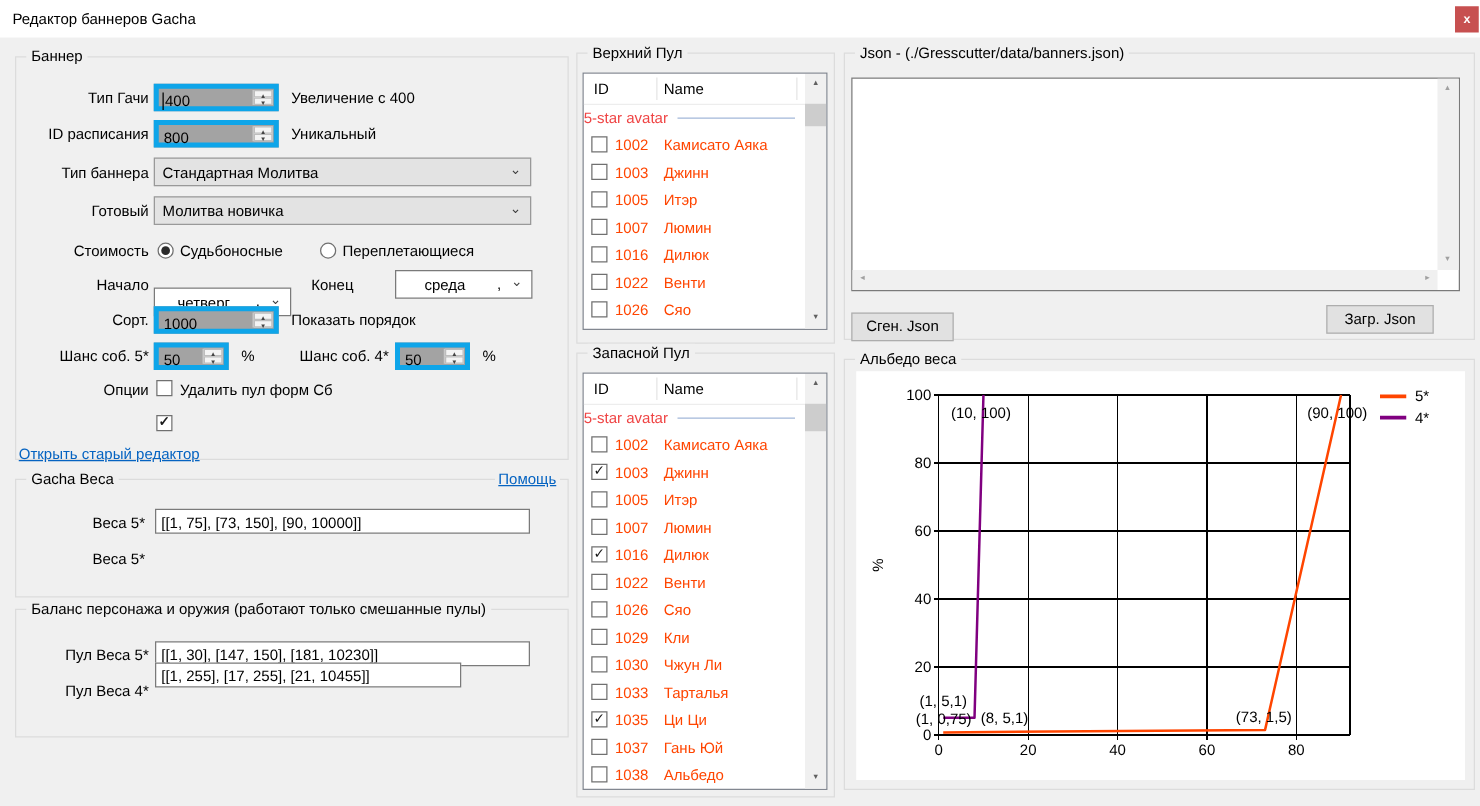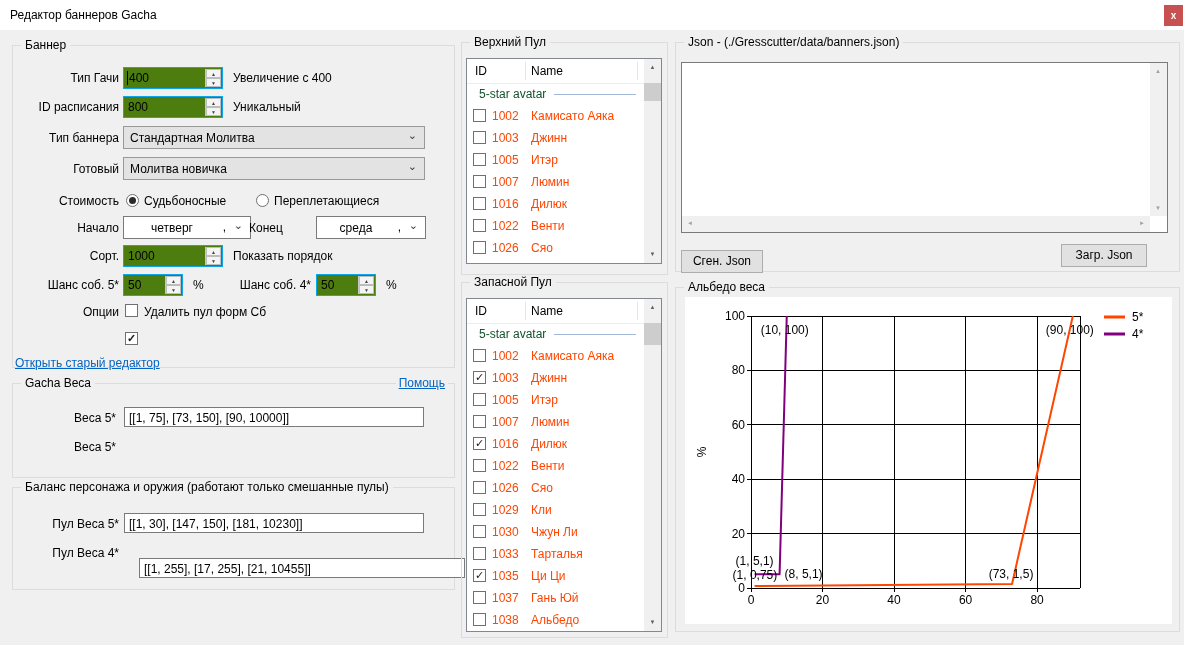--- a/index.html
+++ b/index.html
@@ -5,21 +5,21 @@
   html,body{margin:0;padding:0}
   body{width:1184px;height:645px;background:#f0f0f0;font-family:"Liberation Sans",sans-serif;font-size:12px;color:#000;position:relative;overflow:hidden}
   .titlebar{position:absolute;left:0;top:0;width:1184px;height:30px;background:#ffffff}
   .title-text{position:absolute;left:10px;top:8px;font-size:12px;color:#000}
   .close-btn{position:absolute;left:1164px;top:5px;width:19px;height:21px;background:#c75050;color:#fff;font-size:10px;font-weight:bold;text-align:center;line-height:21px;cursor:pointer}
   .groupbox{position:absolute;border:1px solid #dcdcdc}
   .gb-title{position:absolute;top:-8px;left:8px;background:#f0f0f0;padding:0 4px;white-space:nowrap}
   .gb-link{position:absolute;top:-8px;right:6px;background:#f0f0f0;padding:0 3px;white-space:nowrap}
   .lbl{position:absolute;white-space:nowrap}
   .lbl-r{position:absolute;white-space:nowrap;text-align:right}
-  .numbox{position:absolute;height:22px;background:#4d7c0f;border:1px solid #0ea5e9;box-sizing:border-box}
+  .numbox{position:absolute;height:22px;background:#a3a3a3;border:4px solid #0ea5e9;box-sizing:border-box}
   .numbox .val{position:absolute;left:4px;top:3px}
   .caret{position:absolute;left:3px;top:3px;width:1px;height:14px;background:#000}
   .spin{position:absolute;right:1px;top:1px;bottom:1px;width:15px;border-left:1px solid #c8c8c8}
   .spin div{height:50%;box-sizing:border-box;background:#f4f4f4;border:1px solid #bdbdbd;font-size:5px;line-height:8px;text-align:center;color:#444}
   .combo{position:absolute;height:23px;background:#e3e3e3;border:1px solid #999;box-sizing:border-box}
   .combo.white{background:#fff;border-color:#7a7a7a}
   .combo .cval{position:absolute;left:6px;top:4px;white-space:nowrap}
   .combo .cval-c{position:absolute;left:0;right:30px;top:4px;text-align:center;white-space:nowrap}
   .combo .comma{position:absolute;right:24px;top:3px}
   .combo .chev{position:absolute;right:7px;top:2px;font-size:11px;color:#3c3c3c}
@@ -27,21 +27,21 @@
   .radio.on::after{content:"";position:absolute;left:2px;top:2px;width:7px;height:7px;border-radius:50%;background:#2b2b2b}
   .cbx{position:absolute;width:13px;height:13px;border:1px solid #707070;background:#fff;box-sizing:border-box;font-size:11px;line-height:11px;text-align:center;color:#1a1a1a;font-weight:bold}
   a.link{color:#0563c1;text-decoration:underline;cursor:pointer}
   .txtin{position:absolute;height:20px;background:#fff;border:1px solid #7a7a7a;box-sizing:border-box;font-family:"Liberation Sans",sans-serif;font-size:12px;padding:1px 0 0 4px;color:#000}
   .listview{position:absolute;background:#fff;border:1px solid #828790;overflow:hidden}
   .lv-head{position:absolute;left:0;top:0;right:17px;height:24px;background:#fff;border-bottom:1px solid #ededed}
   .lv-head .h1{position:absolute;left:8px;top:5px}
   .lv-head .h2{position:absolute;left:64px;top:5px}
   .lv-head .sep{position:absolute;top:3px;width:1px;height:18px;background:#e5e5e5}
   .lv-group{position:absolute;left:0;top:24px;right:17px;height:22px;display:flex;align-items:center}
-  .lv-group .gtxt{padding-left:12px;color:#14532d;white-space:nowrap}
+  .lv-group .gtxt{padding-left:0;color:#ef4444;white-space:nowrap}
   .lv-group .gline{flex:1;height:1px;background:#a3b8d9;margin:0 8px 0 8px}
   .lv-rows{position:absolute;left:0;top:46px;right:17px;bottom:0;overflow:hidden}
   .lv-row{height:22px;position:relative}
   .lv-row .cb{position:absolute;left:6px;top:4px;width:13px;height:13px;border:1px solid #707070;background:#fff;box-sizing:border-box;font-size:11px;line-height:11px;text-align:center;color:#1a1a1a}
   .lv-row .lv-id{position:absolute;left:25px;top:4px;color:#ff4500}
   .lv-row .lv-name{position:absolute;left:64px;top:4px;color:#ff4500}
   .vscroll{position:absolute;right:0;top:0;bottom:0;width:17px;background:#f0f0f0}
   .vscroll .arr{position:absolute;left:0;width:17px;height:17px;font-size:6px;line-height:17px;text-align:center;color:#606060}
   .vscroll .thumb{position:absolute;left:0;width:17px;background:#cdcdcd}
   .tarea{position:absolute;background:#fff;border:1px solid #7a7a7a;box-sizing:border-box}
@@ -100,21 +100,21 @@
       <span class="chev">⌄</span>
     </div>
 
     <div class="lbl-r" style="right:335px;top:148px">Стоимость</div>
     <div class="radio on" style="left:113px;top:148px"></div>
     <div class="lbl" style="left:131px;top:148px">Судьбоносные</div>
     <div class="radio" style="left:243px;top:148px"></div>
     <div class="lbl" style="left:261px;top:148px">Переплетающиеся</div>
 
     <div class="lbl-r" style="right:335px;top:175px">Начало</div>
-    <div class="combo white" style="left:110px;top:170px;width:128px">
+    <div class="combo white" style="left:110px;top:184px;width:110px">
       <span class="cval-c">четверг</span>
       <span class="comma">,</span>
       <span class="chev">⌄</span>
     </div>
     <div class="lbl" style="left:236px;top:175px">Конец</div>
     <div class="combo white" style="left:303px;top:170px;width:110px">
       <span class="cval-c">среда</span>
       <span class="comma">,</span>
       <span class="chev">⌄</span>
     </div>
@@ -163,21 +163,21 @@
     <div class="lbl-r" style="right:338px;top:27px">Веса 5*</div>
     <input class="txtin" style="left: 111px; top: 23px; width: 300px;" value="[[1, 75], [73, 150], [90, 10000]]">
     <div class="lbl-r" style="right:338px;top:56px">Веса 5*</div>
   </div>
 
   <div class="groupbox" style="left:12px;top:487px;width:441px;height:101px">
     <span class="gb-title">Баланс персонажа и оружия (работают только смешанные пулы)</span>
     <div class="lbl-r" style="right:335px;top:29px">Пул Веса 5*</div>
     <input class="txtin" style="left: 111px; top: 25px; width: 300px;" value="[[1, 30], [147, 150], [181, 10230]]">
     <div class="lbl-r" style="right:335px;top:58px">Пул Веса 4*</div>
-    <input class="txtin" style="left: 111px; top: 70px; width: 326px; margin-left: 15px;" value="[[1, 255], [17, 255], [21, 10455]]">
+    <input class="txtin" style="left: 111px; top: 42px; width: 245px;" value="[[1, 255], [17, 255], [21, 10455]]">
   </div>
 
   <div class="groupbox" style="left:461px;top:42px;width:205px;height:231px">
     <span class="gb-title">Верхний Пул</span>
     <div class="listview" style="left:4px;top:15px;width:194px;height:204px">
       <div class="lv-head">
         <span class="h1">ID</span>
         <span class="h2">Name</span>
         <span class="sep" style="left:58px"></span>
         <span class="sep" style="left:170px"></span>

